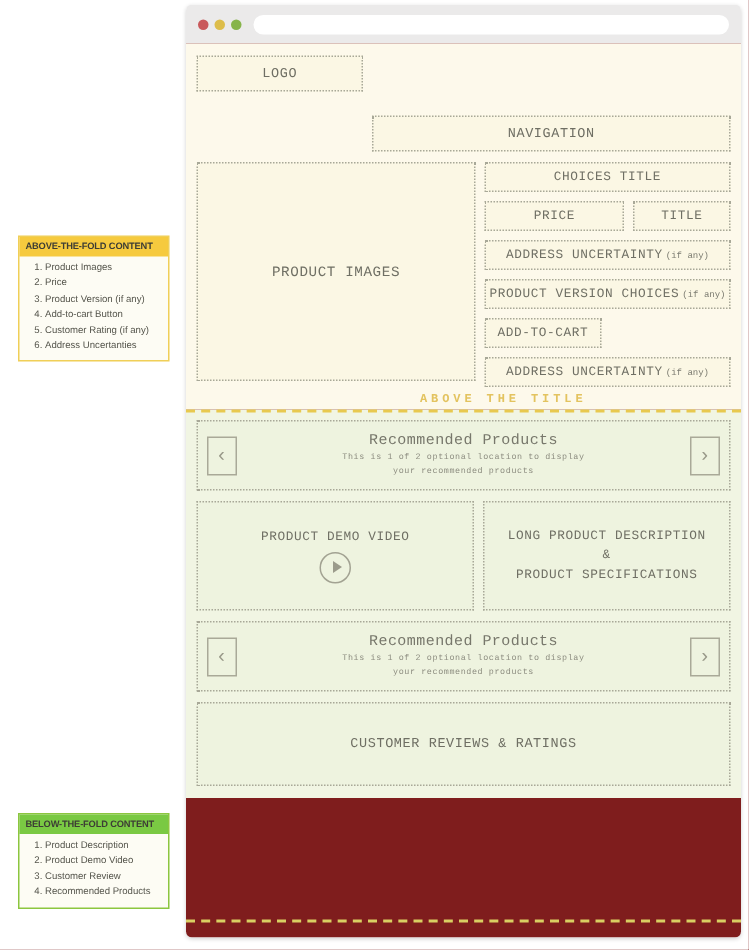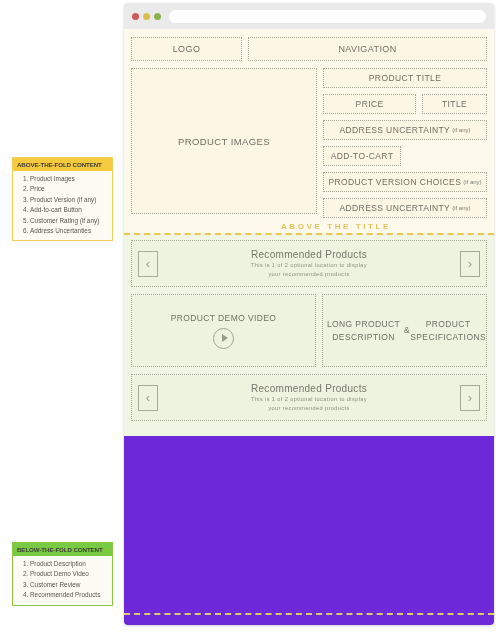--- a/index.html
+++ b/index.html
@@ -44,21 +44,22 @@
     flex: 1;
     height: 13px;
     background: #ffffff;
     border-radius: 7px;
   }
 
   
   #page-canvas {
     position: relative;
     height: 596px;
-    background: #6d28d9;
+    background: #7f1d1d;
+    font-family: Liberation Mono, monospace;
   }
   #above-fold-zone {
     background: #fdf9eb;
     padding: 8px 7px 0 7px;
     box-sizing: border-box;
   }
   #below-fold-zone {
     background: #f1f5e3;
     padding: 7px 7px 8px 7px;
     box-sizing: border-box;
@@ -76,21 +77,21 @@
     letter-spacing: 0.4px;
   }
   .ph.cream { background: #fbf7e4; }
   .ph.green { background: #eef3df; }
 
   .row { display: flex; gap: 6px; }
 
   
   #header-row { margin-bottom: 7px; }
   #logo-box { width: 111px; height: 24px; font-size: 9px; }
-  #nav-box { flex: 1; height: 24px; font-size: 9px; }
+  #nav-box { flex: 1; height: 24px; font-size: 9px; margin-top: 40px; }
 
   
   #hero-row { margin-bottom: 4px; }
   #product-images-box { width: 186px; height: 146px; font-size: 9.5px; }
   #product-info-col { flex: 1; display: flex; flex-direction: column; gap: 6px; }
   #product-info-col .ph { height: 20px; font-size: 8.5px; }
   #price-rating-row { display: flex; gap: 6px; }
   #price-box { flex: 1.45; }
   #rating-box { flex: 1; }
   #addtocart-box { width: 78px; }
@@ -135,21 +136,21 @@
   .carousel-sub { font-size: 5.6px; color: #8d8d80; line-height: 1.45; margin-top: 1px; }
 
   #short-desc-box { height: 30px; font-size: 9px; margin-bottom: 7px; }
 
   #media-row { margin-bottom: 7px; }
   #demo-video-box {
     width: 185px; height: 73px;
     flex-direction: column; gap: 5px;
     font-size: 8.5px;
   }
-  #long-desc-box { flex: 1; height: 73px; font-size: 8.5px; flex-direction: row; line-height: 1.5; }
+  #long-desc-box { flex: 1; height: 73px; font-size: 8.5px; flex-direction: column; line-height: 1.5; }
   .play-circle {
     width: 19px; height: 19px; border-radius: 50%;
     border: 1px solid #a2a292;
     display: flex; align-items: center; justify-content: center;
   }
   .play-tri {
     width: 0; height: 0;
     border-left: 6px solid #9b9b8b;
     border-top: 4px solid transparent;
     border-bottom: 4px solid transparent;
@@ -204,38 +205,38 @@
 
       <div class="row" id="header-row">
         <div class="ph cream" id="logo-box">LOGO</div>
         <div class="ph cream" id="nav-box">NAVIGATION</div>
       </div>
 
       <div class="row" id="hero-row">
         <div class="ph cream" id="product-images-box">PRODUCT IMAGES</div>
 
         <div id="product-info-col">
-          <div class="ph cream">PRODUCT TITLE</div>
+          <div class="ph cream">CHOICES TITLE</div>
 
           <div id="price-rating-row">
             <div class="ph cream" id="price-box">PRICE</div>
             <div class="ph cream" id="rating-box">TITLE</div>
           </div>
 
           <div class="ph cream">
             <span>ADDRESS UNCERTAINTY</span>
             <span class="fineprint">(if any)</span>
           </div>
 
-          <div class="ph cream" id="addtocart-box">ADD-TO-CART</div>
-
           <div class="ph cream">
             <span>PRODUCT VERSION CHOICES</span>
             <span class="fineprint">(if any)</span>
           </div>
+
+          <div class="ph cream" id="addtocart-box">ADD-TO-CART</div>
 
           <div class="ph cream">
             <span>ADDRESS UNCERTAINTY</span>
             <span class="fineprint">(if any)</span>
           </div>
         </div>
       </div>
 
       <div id="fold-label">ABOVE THE TITLE</div>
     </div>
@@ -276,20 +277,21 @@
         <div class="carousel-text">
           <div class="carousel-title">Recommended Products</div>
           <div class="carousel-sub">
             <div>This is 1 of 2 optional location to display</div>
             <div>your recommended products</div>
           </div>
         </div>
         <div class="carousel-arrow">›</div>
       </div>
 
+      <div class="ph green" id="reviews-box">CUSTOMER REVIEWS &amp; RATINGS</div>
     </div>
 
     <div id="fold-line" style="position:absolute;left:0;right:0;bottom:10px;border-top:2px dashed #d9cf62;"></div>
   </div>
 </div>
 
 <div class="callout" id="above-callout">
   <div class="callout-head">ABOVE-THE-FOLD CONTENT</div>
   <div class="callout-body">
     <ol>

